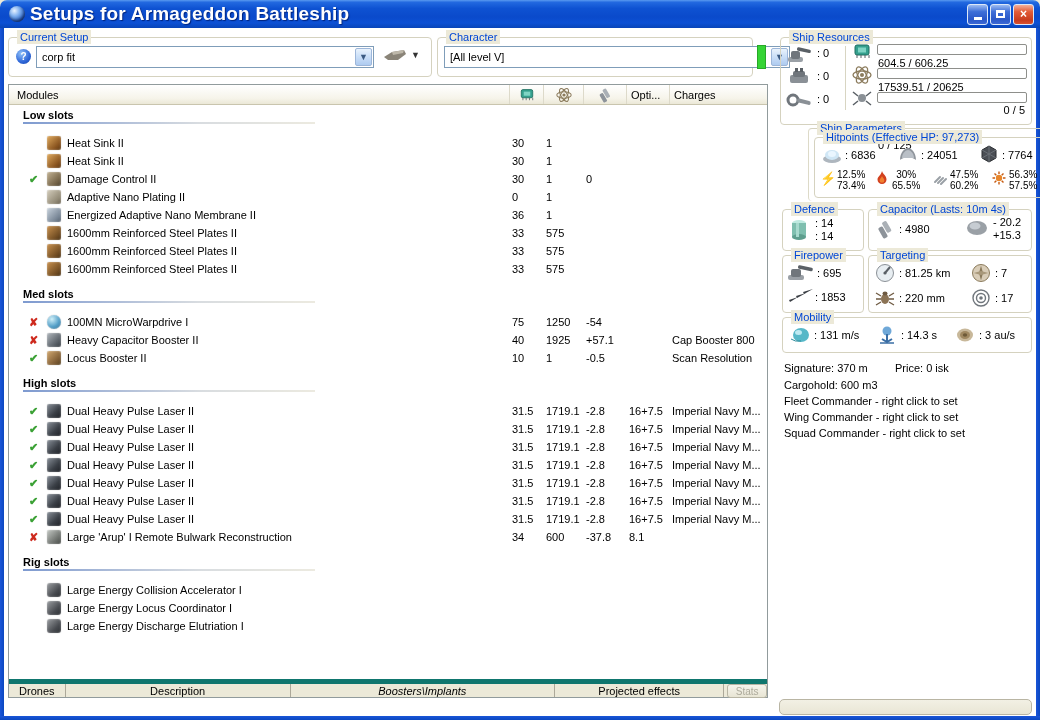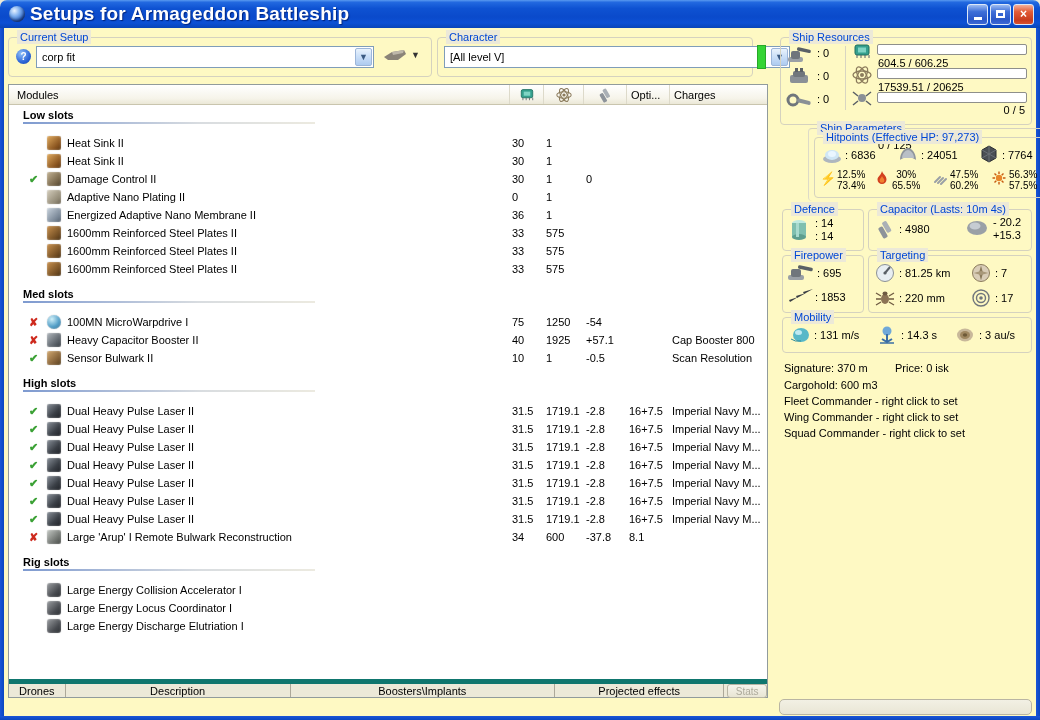--- a/index.html
+++ b/index.html
@@ -19,21 +19,21 @@
   .tb-btn { width:21px; height:21px; border-radius:3px; border:1px solid #DCE8F8; color:#fff;
     display:flex; align-items:center; justify-content:center; font-size:12px; font-weight:bold;
     background:linear-gradient(180deg,#9DBCF2 0%,#3E6FD8 35%,#2A58C8 75%,#3C68D4 100%); cursor:pointer; }
   .tb-btn.close { background:linear-gradient(180deg,#F4B09A 0%,#E25C38 35%,#C83C1E 80%,#D8502E 100%); }
   .tb-btn .mini { display:block; width:8px; height:3px; background:#fff; margin-top:9px; }
   .tb-btn .maxi { display:block; width:9px; height:8px; border:2px solid #fff; border-top-width:3px; }
   .frameL,.frameR { position:absolute; top:28px; bottom:0; width:4px; background:linear-gradient(90deg,#1A55D8,#0B47C0); }
   .frameL{left:0} .frameR{right:0}
   .frameB { position:absolute; left:0; right:0; bottom:0; height:4px; background:linear-gradient(180deg,#1A55D8,#0B47C0); }
 
-  .client { position:absolute; left:4px; top:28px; width:1032px; height:688px; background:#fef9c3; }
+  .client { position:absolute; left:4px; top:28px; width:1032px; height:688px; background:#ffffff; }
 
   
   .grp { position:absolute; border:1px solid #D5D2BF; border-radius:4px; }
   .grp > .grp-label { position:absolute; top:-8px; left:8px; background:#ECE9D8; padding:0 3px;
     color:#0046D5; font-size:11px; line-height:14px; white-space:nowrap; }
 
   
   .help-ico { position:absolute; width:15px; height:15px; border-radius:50%;
     background:radial-gradient(circle at 35% 30%,#8FC0F8,#2E66D8 60%,#1646A8);
     color:#fff; font-size:10px; font-weight:bold; text-align:center; line-height:15px; cursor:pointer; }
@@ -287,21 +287,21 @@
             <span class="mod-name">Heavy Capacitor Booster II</span>
             <span class="val c-cpu">40</span>
             <span class="val c-pg">1925</span>
             <span class="val c-cap">+57.1</span>
             <span class="val c-opti"></span>
             <span class="val c-charge">Cap Booster 800</span>
           </div>
           <div class="mod-row">
             <span class="mark ok">✔</span>
             <span class="mod-icon i-sensorbooster"></span>
-            <span class="mod-name">Sensor Bulwark II</span>
+            <span class="mod-name">Locus Booster II</span>
             <span class="val c-cpu">10</span>
             <span class="val c-pg">1</span>
             <span class="val c-cap">-0.5</span>
             <span class="val c-opti"></span>
             <span class="val c-charge">Scan Resolution</span>
           </div>
           <div class="sec-header">High slots</div>
           <div class="mod-row">
             <span class="mark ok">✔</span>
             <span class="mod-icon i-laser"></span>
@@ -410,21 +410,21 @@
             <span class="val c-cpu"></span>
             <span class="val c-pg"></span>
             <span class="val c-cap"></span>
             <span class="val c-opti"></span>
             <span class="val c-charge"></span>
           </div>
         </div>
       <div class="tabbar" id="tabbar">
         <span class="tab" style="width: 57px;">Drones</span>
           <span class="tab" style="width: 226px;">Description</span>
-          <span class="tab" style="width: 266px;">Boosters\Implants</span>
+          <span class="tab" style="width: 266px; font-style: italic;">Boosters\Implants</span>
           <span class="tab" style="width: 170px;">Projected effects</span>
           <span class="stats-btn" id="stats-btn">Stats</span>
       </div>
     </div>
 
     <div class="grp" style="left:776px;top:9px;width:252px;height:88px;">
       <span class="grp-label">Ship Resources</span>
       <span class="abs ricon" style="left:6px;top:6px;">
         <svg width="26" height="20">
             <rect x="1" y="13" width="15" height="5" rx="2" fill="#9AA0A6"></rect>

